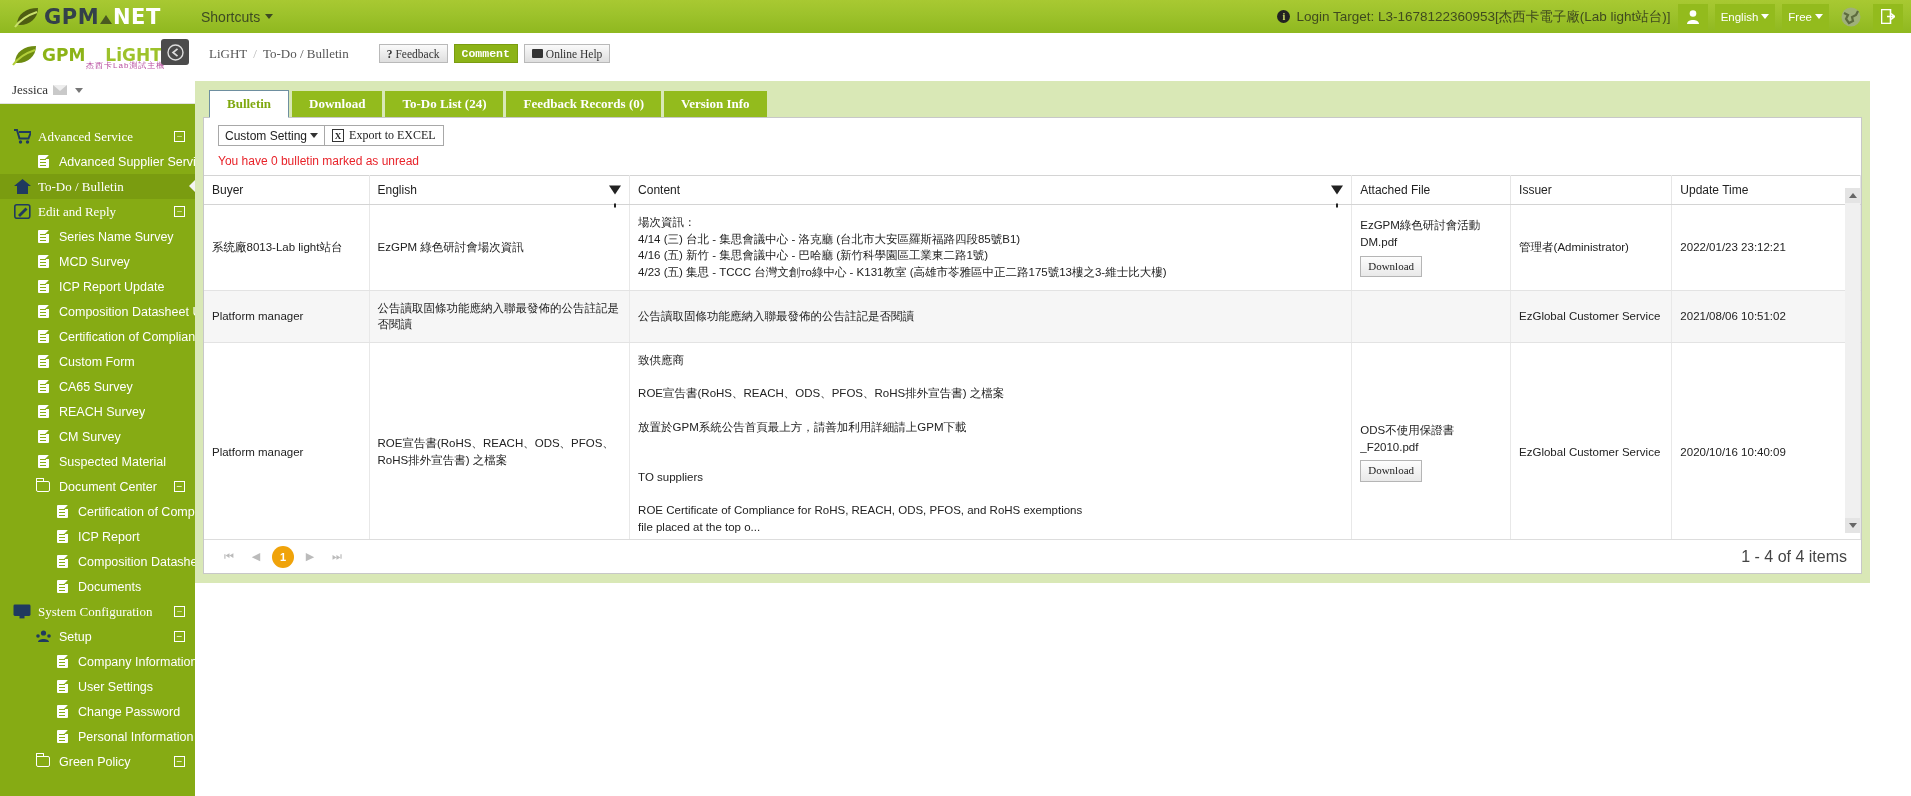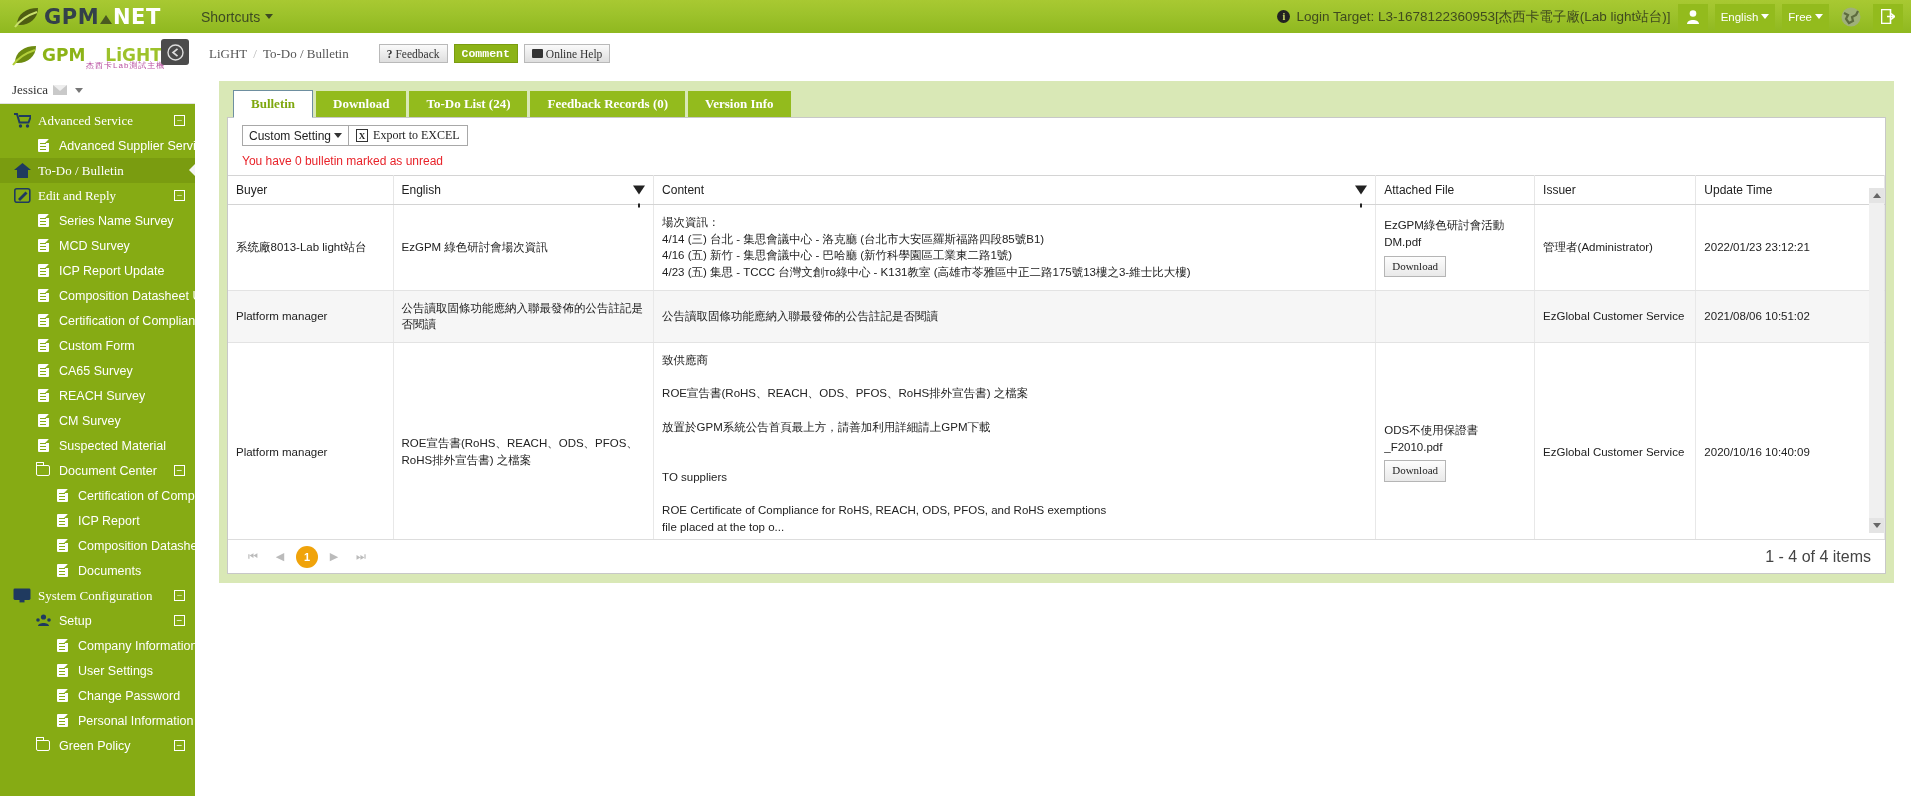--- a/index.html
+++ b/index.html
@@ -83,21 +83,21 @@
   .user-row {
     background: #ffffff; height: 27px; display: flex; align-items: center; padding-left: 12px;
     gap: 5px; font-size: 13px; color: #333; font-family: "Liberation Serif", serif;
     border-bottom: 1px solid #e2e2e2;
   }
   .env-icon { width: 14px; height: 10px; background: #c9c9c9; position: relative; }
   .env-icon:after {
     content:""; position:absolute; left:0; top:0; width:0; height:0;
     border-left:7px solid transparent; border-right:7px solid transparent; border-top:6px solid #eee;
   }
-  .menu { padding-top: 4px; }
+  .menu { padding-top: 20px; }
   .m-item {
     display: flex; align-items: center; height: 25px; color: #fff; font-size: 12.5px;
     padding-left: 12px; cursor: pointer; position: relative;
   }
   .m-item.lvl0 { font-family: "Liberation Serif", serif; font-size: 13px; padding-left: 12px; }
   .m-item.lvl1 { padding-left: 33px; font-size: 12.5px; }
   .m-item.lvl2 { padding-left: 52px; font-size: 12.5px; }
   .m-item.active { background: #7a9c10; }
   .m-item .ic { width: 20px; display: flex; align-items: center; justify-content: center; margin-right: 6px; flex: none; }
   .m-item .lbl { white-space: nowrap; overflow: hidden; }
@@ -133,21 +133,21 @@
   .crumb .sep { color: #b7b7b7; margin: 0 3px; }
   .crumb-btns { display: flex; gap: 6px; margin-left: 20px; }
   .cb {
     font-size: 11.5px; font-family: "Liberation Serif", serif; padding: 2px 7px;
     border: 1px solid #b9b9b9; background: linear-gradient(to bottom,#fafafa,#dedede);
     cursor: pointer; display: flex; align-items: center; gap: 3px; color: #333;
   }
   .cb.green { background: #8cb317; border-color: #7a9c10; color: #fff; font-weight: bold; font-family: Liberation Mono, monospace; }
   .cb .bookicon { width: 11px; height: 9px; background: #333; border-radius: 1px; }
   .panel {
-    position: absolute; left: 24px; top: 48px; width: 1675px; height: 502px;
+    position: absolute; left: 0; top: 48px; width: 1675px; height: 502px;
     background: #d9e8b6; padding: 8px 8px 8px 8px;
   }
   .tabs { display: flex; align-items: flex-end; height: 28px; gap: 3px; padding-left: 6px; }
   .tab {
     height: 26px; display: flex; align-items: center; justify-content: center;
     padding: 0 17px; font-size: 13px; font-weight: bold; color: #fff; background: #93bb1d;
     font-family: "Liberation Serif", serif; cursor: pointer;
   }
   .tab.sel {
     background: #fff; color: #7fa80f; border: 1px solid #6e8fa0; border-bottom: 1px solid #fff;

